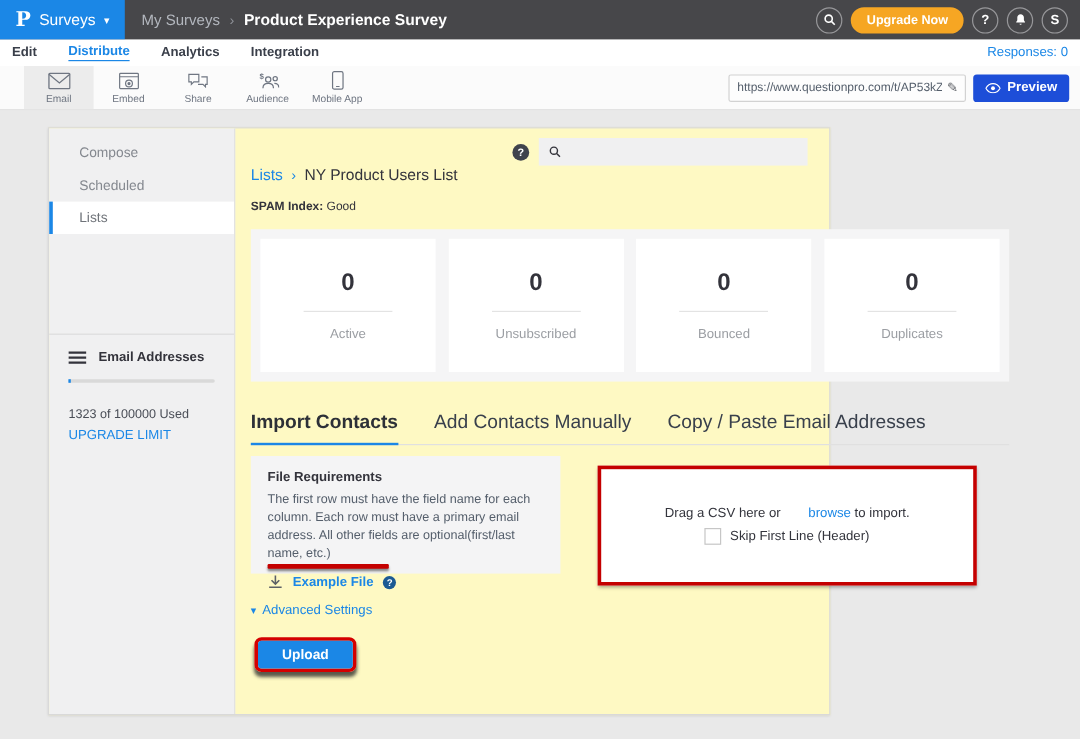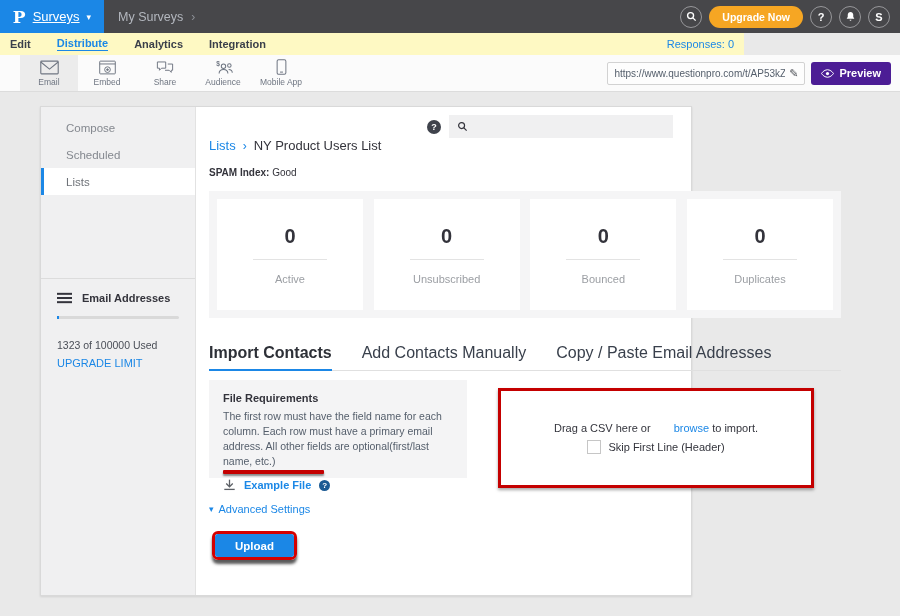--- a/index.html
+++ b/index.html
@@ -4,49 +4,49 @@
 <style>
   * { margin:0; padding:0; box-sizing:border-box; }
   html,body { width:900px; height:616px; }
   body { font-family:"Liberation Sans", sans-serif; background:#e9e9e9; position:relative; overflow:hidden; }
   svg { display:block; }
 
   
   .topbar { position:absolute; left:0; top:0; width:900px; height:33px; background:#47474a; display:flex; align-items:center; }
   .logo-area { width:104px; height:33px; background:#1b87e6; display:flex; align-items:center; justify-content:center; gap:7px; color:#fff; cursor:pointer; }
   .logo-p { font-size:17px; font-weight:bold; font-family:"DejaVu Serif", serif; }
-  .logo-label { font-size:13px;text-decoration:underline; }
+  .logo-label { font-size:13px; }
   .logo-caret { font-size:9px; }
   .top-crumbs { display:flex; align-items:center; gap:8px; margin-left:14px; }
   .top-root { color:#b3b7be; font-size:12.5px; }
   .top-sep { color:#8d9097; font-size:12px; }
   .top-title { color:#ffffff; font-size:13px; font-weight:bold; }
   .top-right { margin-left:auto; display:flex; align-items:flex-start; gap:7px; padding-right:10px; }
   .circle-btn { width:22px; height:22px; border-radius:50%; border:1.5px solid #97979a; color:#fff; display:flex; align-items:center; justify-content:center; font-size:11px; font-weight:bold; cursor:pointer; background:transparent; }
   .upgrade-btn { height:22px; border-radius:11px; background:#f6a623; color:#fff; font-size:10.5px; font-weight:bold; display:flex; align-items:center; padding:0 13px; cursor:pointer; border:none; }
 
   
-  .subnav { position:absolute; left:0; top:33px; width:744px; height:22px; background:#fef9c3; display:flex; align-items:center; padding:0 10px; gap:26px; }
+  .subnav { position:absolute; left:0; top:33px; width:900px; height:22px; background:#ffffff; display:flex; align-items:center; padding:0 10px; gap:26px; }
   .subnav-item { font-size:11px; font-weight:bold; color:#3a3f4a; cursor:pointer; padding-bottom:1px; }
   .subnav-item.active { color:#1b87e6; border-bottom:1px solid #1b87e6; }
   .responses { margin-left:auto; color:#1b87e6; font-size:11px; }
 
   
   .toolbar { position:absolute; left:0; top:55px; width:900px; height:37px; background:#fbfbfb; border-bottom:1px solid #dcdcdc; display:flex; align-items:stretch; padding-left:20px; }
   .channel { width:58px; display:flex; flex-direction:column; align-items:center; justify-content:center; gap:2px; color:#6f7682; cursor:pointer; }
   .channel.selected { background:#ececec; }
   .channel-label { font-size:8.5px; }
   .toolbar-right { margin-left:auto; display:flex; align-items:center; gap:6px; padding-right:9px; }
   .url-box { width:198px; height:23px; background:#fdfdfd; border:1px solid #d2d2d2; border-radius:2px; display:flex; align-items:center; padding:0 6px; cursor:text; }
   .url-text { font-size:10px; color:#545e6b; white-space:nowrap; overflow:hidden; flex:1; }
   .url-pencil { font-size:11px; color:#55585e; cursor:pointer; margin-left:4px; }
-  .preview-btn { height:23px; background:#4c1d95; border:none; border-radius:3px; color:#fff; font-size:11px; font-weight:bold; display:flex; align-items:center; gap:5px; padding:0 10px; cursor:pointer; }
-
-  
-  .card { position:absolute; left:40px; top:106px; width:652px; height:490px; background:#ffffff; border:1px solid #d9d9d9; box-shadow:0 1px 2px rgba(0,0,0,.10); }
+  .preview-btn { height:23px; background:#1d4ed8; border:none; border-radius:3px; color:#fff; font-size:11px; font-weight:bold; display:flex; align-items:center; gap:5px; padding:0 10px; cursor:pointer; }
+
+  
+  .card { position:absolute; left:40px; top:106px; width:652px; height:490px; background:#fef9c3; border:1px solid #d9d9d9; box-shadow:0 1px 2px rgba(0,0,0,.10); }
 
   
   .sidebar { position:absolute; left:0; top:0; width:155px; height:100%; background:#f0f0f1; border-right:1px solid #e2e2e2; }
   .side-top { height:172px; border-bottom:1px solid #dcdcdc; padding-top:7px; }
   .side-item { height:27px; display:flex; align-items:center; padding-left:25px; font-size:11.5px; color:#84888f; cursor:pointer; }
   .side-item.active { background:#fff; border-left:3px solid #1b87e6; padding-left:22px; color:#6f7379; }
   .email-block { padding:13px 16px 0 16px; }
   .email-head { display:flex; align-items:center; gap:10px; }
   .email-title { font-size:11px; font-weight:bold; color:#33333b; }
   .usage-bar { margin-top:12px; height:3px; background:#d9d9d9; border-radius:2px; position:relative; }
@@ -104,20 +104,21 @@
 
 <div class="topbar">
   <div class="logo-area">
     <span class="logo-p">P</span>
     <span class="logo-label">Surveys</span>
     <span class="logo-caret">▾</span>
   </div>
   <div class="top-crumbs">
     <span class="top-root">My Surveys</span>
     <span class="top-sep">›</span>
+    <span class="top-title">Product Experience Survey</span>
   </div>
   <div class="top-right">
     <span class="circle-btn">
       <svg width="11" height="11" viewBox="0 0 24 24" fill="none" stroke="#fff" stroke-width="3">
           <circle cx="10" cy="10" r="6.5"></circle>
           <line x1="15" y1="15" x2="21" y2="21"></line>
         </svg>
     </span>
     <button class="upgrade-btn">Upgrade Now</button>
     <span class="circle-btn">?</span>

